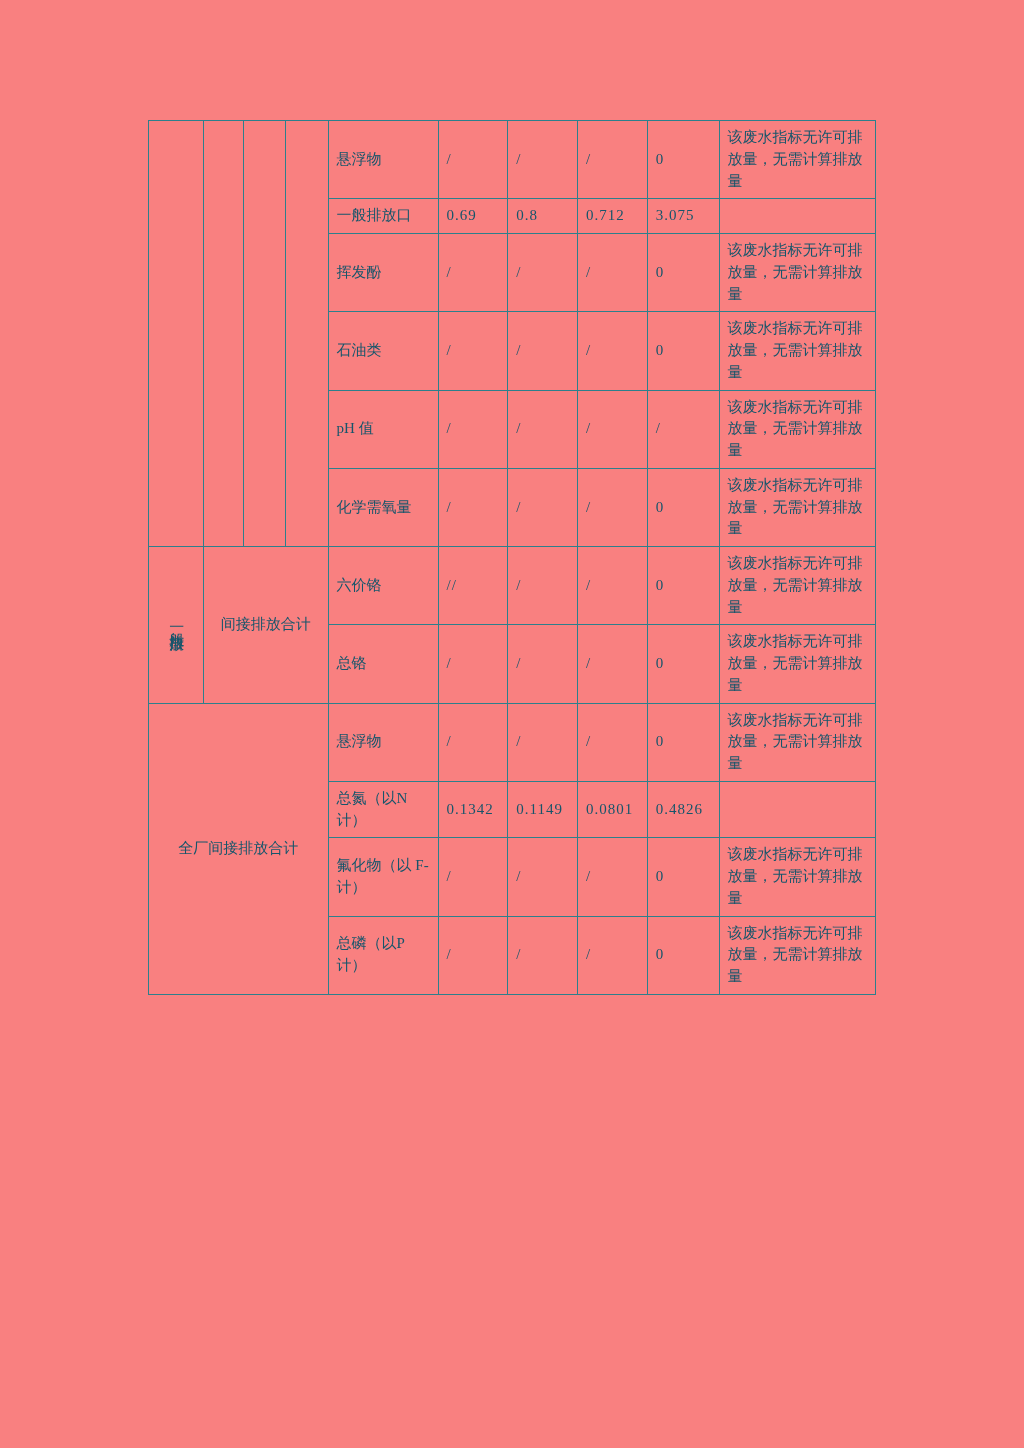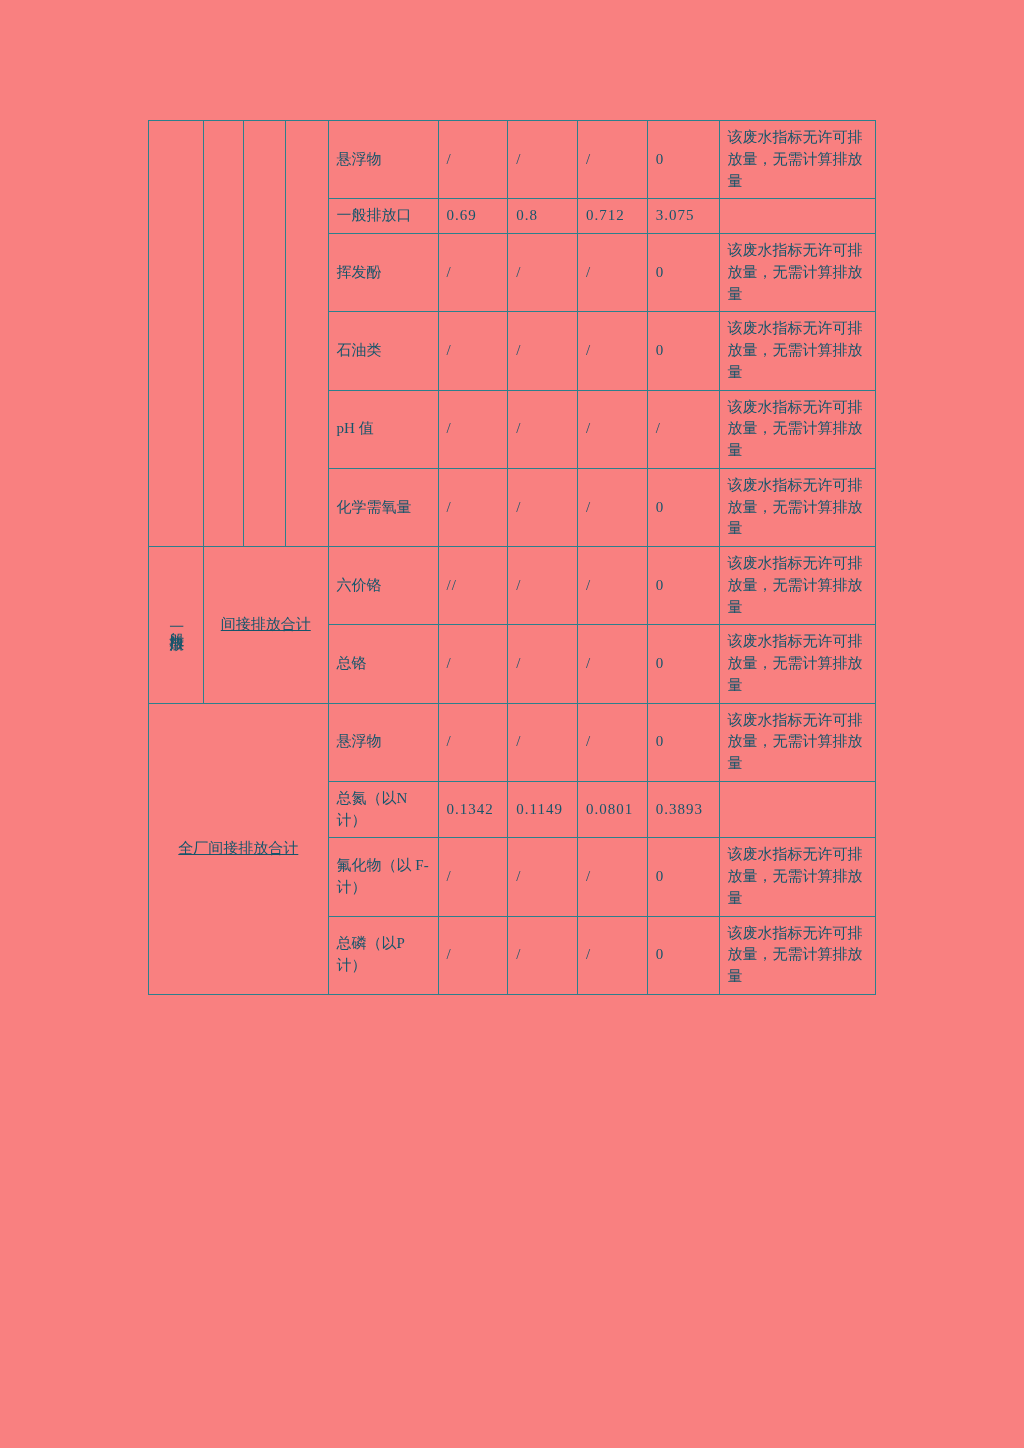--- a/index.html
+++ b/index.html
@@ -44,21 +44,20 @@
   }
   td.vert .vtext {
     writing-mode: vertical-rl;
     text-orientation: upright;
     display: inline-block;
     line-height: 1.3;
     letter-spacing: 2px;
   }
   td.center {
     text-align: center;
-    text-decoration: underline;
   }
   .col-a { width: 52px; }
   .col-b { width: 38px; }
   .col-c { width: 40px; }
   .col-d { width: 40px; }
   .col-e { width: 104px; }
   .col-f { width: 66px; }
   .col-g { width: 66px; }
   .col-h { width: 66px; }
   .col-i { width: 68px; }
@@ -174,21 +173,21 @@
         <td class="num">/</td>
         <td class="num">0</td>
         <td class="note">该废水指标无许可排放量，无需计算排放量</td>
       </tr>
 
       <tr>
         <td>总氮（以N 计）</td>
         <td class="num">0.1342</td>
         <td class="num">0.1149</td>
         <td class="num">0.0801</td>
-        <td class="num">0.3893</td>
+        <td class="num">0.4826</td>
         <td class="note"></td>
       </tr>
 
       <tr>
         <td>氟化物（以 F-计）</td>
         <td class="num">/</td>
         <td class="num">/</td>
         <td class="num">/</td>
         <td class="num">0</td>
         <td class="note">该废水指标无许可排放量，无需计算排放量</td>

